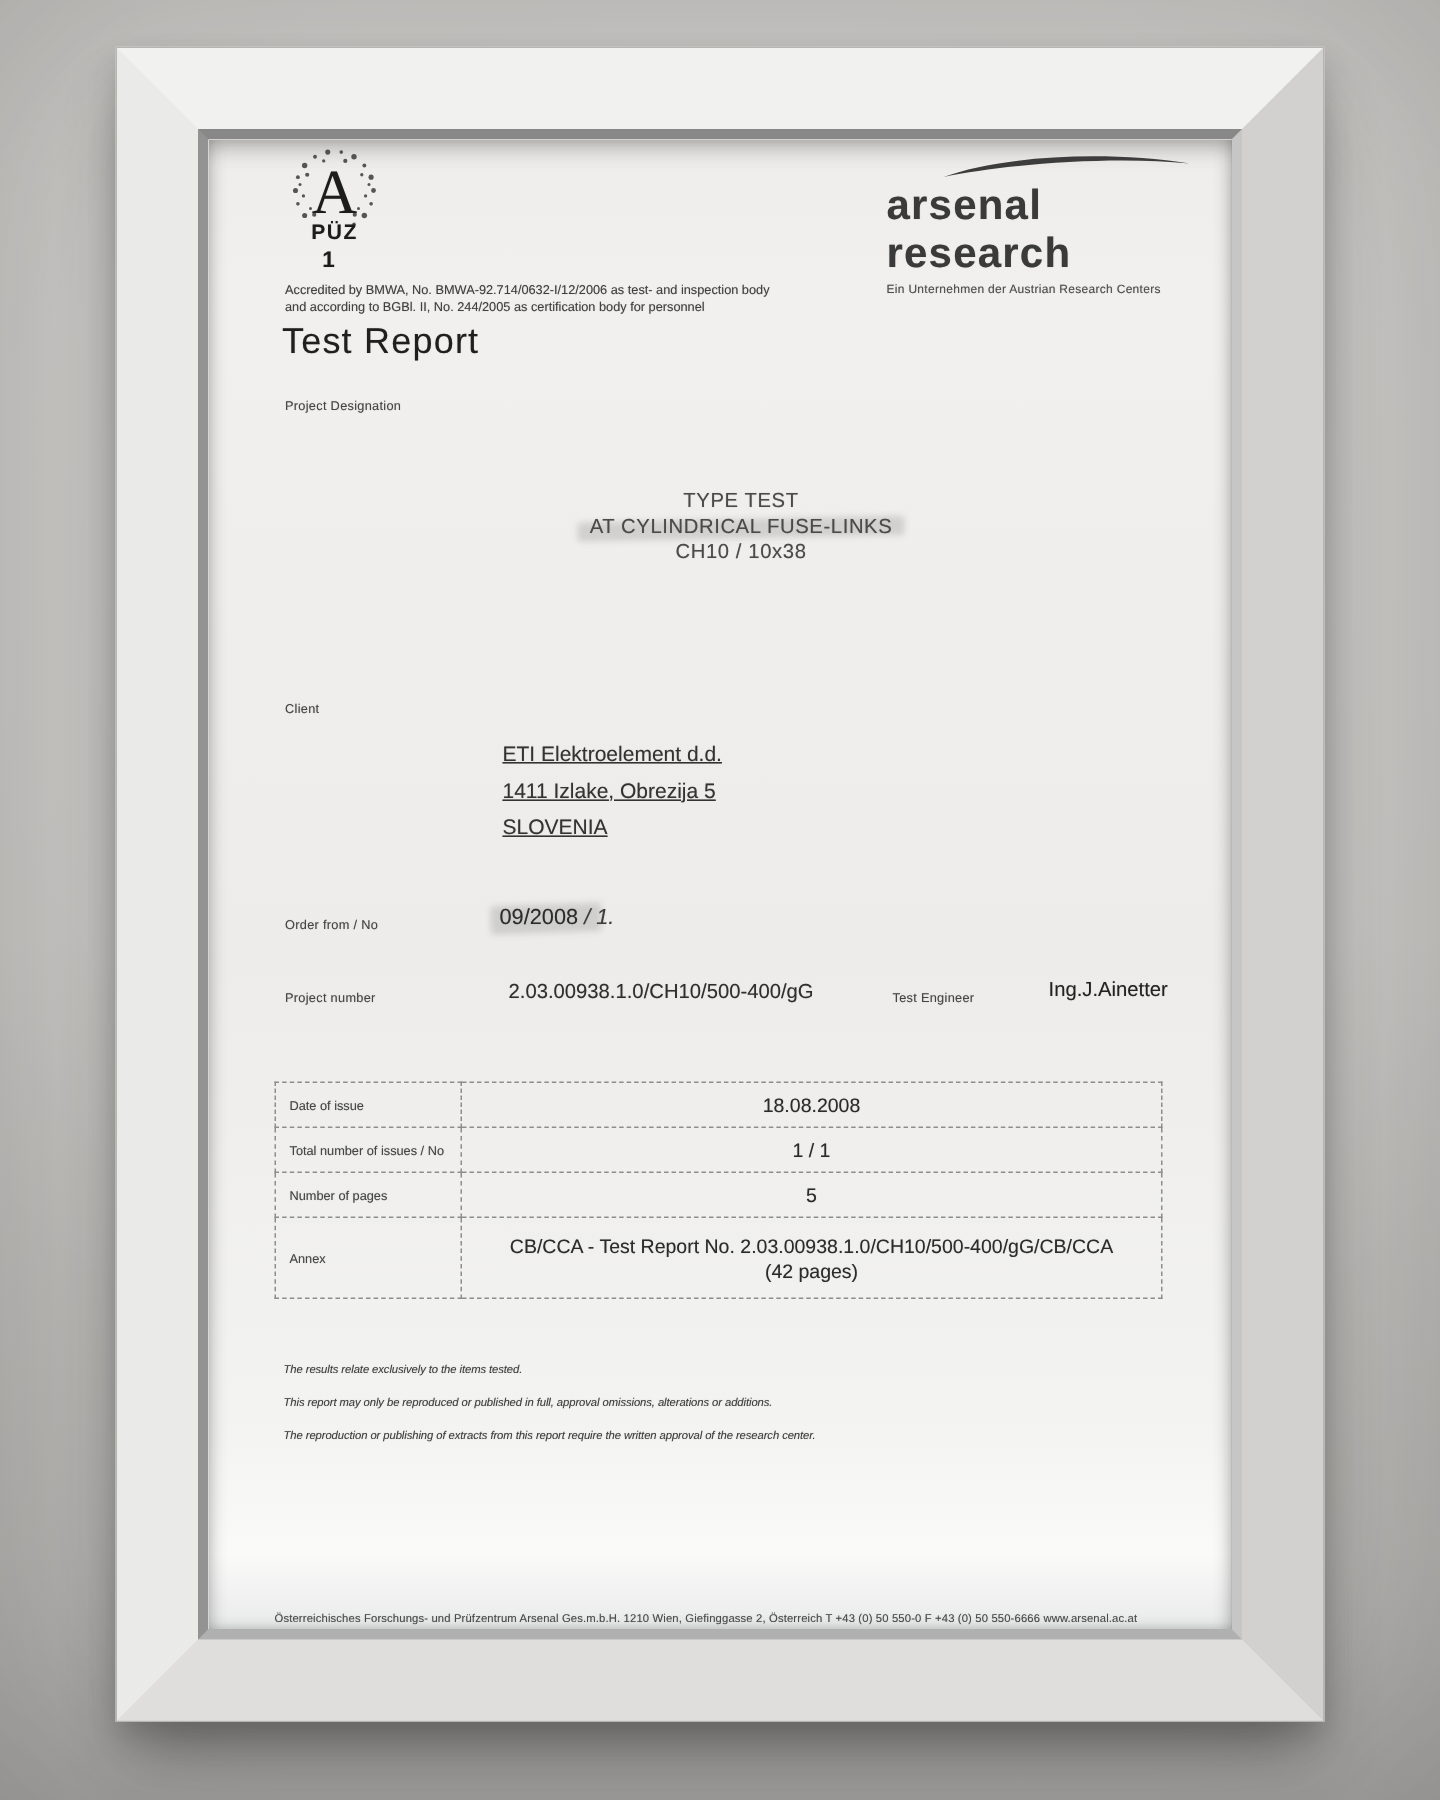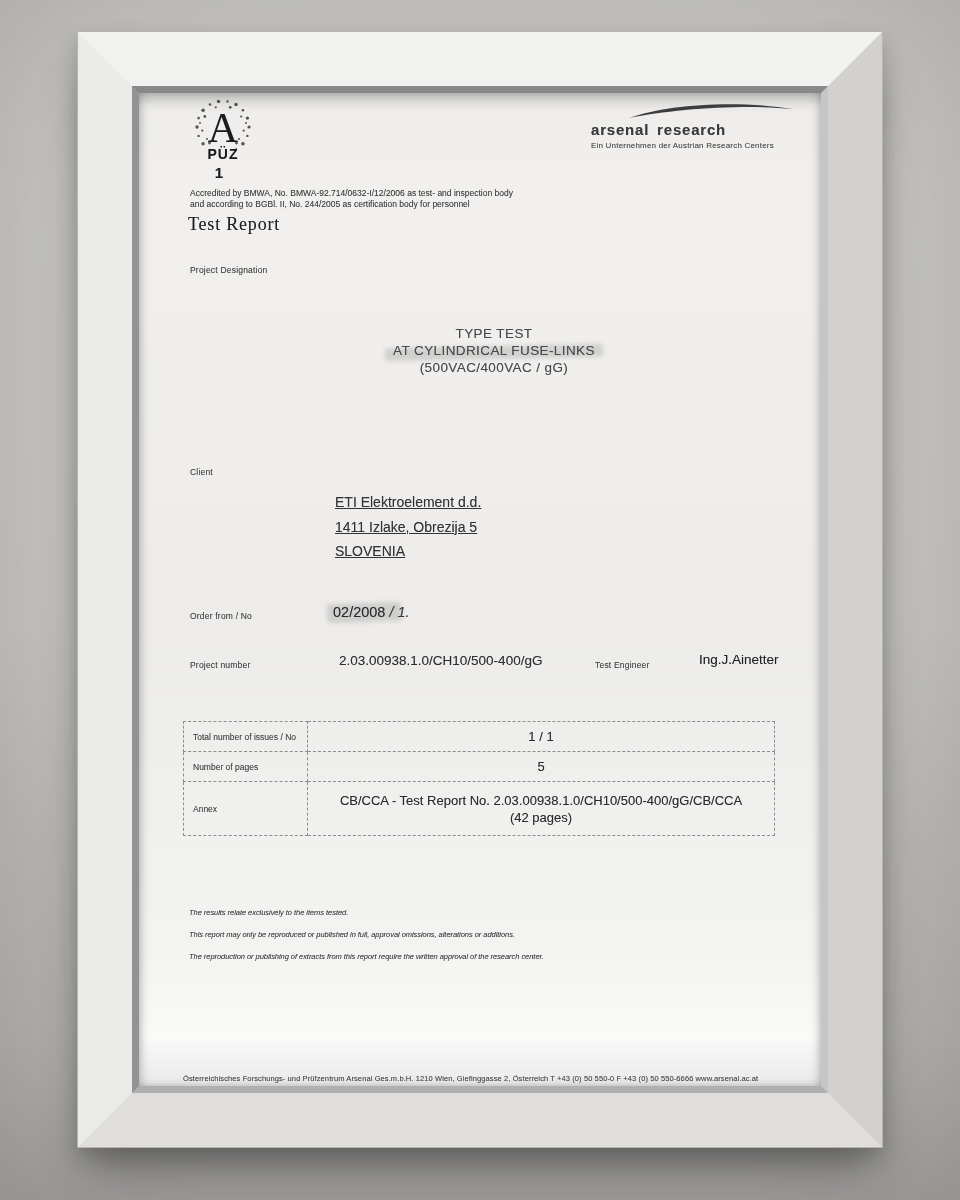--- a/index.html
+++ b/index.html
@@ -48,25 +48,25 @@
   }
   .paper *{text-shadow:0 0 0.6px rgba(80,80,80,0.45);}
   .abs{position:absolute;}
   .small-label{font-size:8.5px;color:#454545;letter-spacing:0.2px;}
   
   .apuz{left:50px;top:6px;width:68px;text-align:center;}
   .apuz svg{display:block;}
   
   .brand{top:9px;right:18px;width:212px;}
   .brand .swoosh{display:block;margin:0 0 1px 34px;}
-  .brand-name{font-size:15px;font-weight:bold;color:#3a3a3a;letter-spacing:0.8px;word-spacing:3px;}
+  .brand-name{font-size:28px;font-weight:bold;color:#3a3a3a;letter-spacing:0.8px;word-spacing:3px;}
   .brand-tagline{font-size:8px;color:#4e4e4e;margin-top:3px;letter-spacing:0.2px;}
   
   .accred{left:51px;top:95px;font-size:8.5px;line-height:11px;color:#404040;}
-  .report-title{left:49px;top:121px;font-size:18px;color:#1f1f1f;letter-spacing:0.8px;font-family:Liberation Serif, serif;}
+  .report-title{left:49px;top:121px;font-size:24px;color:#1f1f1f;letter-spacing:0.8px;}
   .proj-desig{left:51px;top:172px;}
   
   .project-title{left:0;right:0;top:232px;text-align:center;padding-left:28px;
     font-size:13.5px;line-height:17px;color:#4a4a4a;letter-spacing:0.4px;}
   .pt-line{position:relative;display:inline-block;}
   .smudge{position:absolute;background:rgba(140,140,140,0.30);filter:blur(2px);
     border-radius:2px;transform:rotate(-1.2deg);}
   .smudge.title{left:-8px;right:-8px;top:4px;height:13px;}
   .smudge.order{left:-6px;top:-1px;width:74px;height:19px;transform:rotate(-2deg);}
   
@@ -161,43 +161,47 @@
         <div class="abs proj-desig small-label">Project Designation</div>
 
         <div class="abs project-title">
           <div>TYPE TEST</div>
           <div>
             <span class="pt-line">
               <span class="smudge title"></span>
               <span style="position:relative">AT CYLINDRICAL FUSE-LINKS</span>
             </span>
           </div>
-          <div>(500VAC/400VAC / gG)</div>
+          <div>CH10 / 10x38</div>
         </div>
 
         <div class="abs client-label small-label">Client</div>
         <div class="abs client-block">
           <div>ETI Elektroelement d.d.</div>
           <div>1411 Izlake, Obrezija 5</div>
           <div>SLOVENIA</div>
         </div>
 
         <div class="abs order-label small-label">Order from / No</div>
         <div class="abs order-value">
           <span class="smudge order"></span>
-          <span class="main">02/2008</span><span class="suffix" style="position:relative"> / 1.</span>
+          <span class="main">09/2008</span><span class="suffix" style="position:relative"> / 1.</span>
         </div>
 
         <div class="abs pnum-label small-label">Project number</div>
         <div class="abs pnum-value">2.03.00938.1.0/CH10/500-400/gG</div>
         <div class="abs teng-label small-label">Test Engineer</div>
         <div class="abs teng-value">Ing.J.Ainetter</div>
 
         <table class="abs details">
           <tbody>
+              <tr class="r1">
+            <td class="lbl">Date of issue</td>
+            <td class="val">18.08.2008</td>
+          </tr>
           <tr class="r2">
             <td class="lbl">Total number of issues / No</td>
             <td class="val">1 / 1</td>
           </tr>
           <tr class="r3">
             <td class="lbl">Number of pages</td>
             <td class="val">5</td>
           </tr>
           <tr class="r4">
             <td class="lbl">Annex</td>

